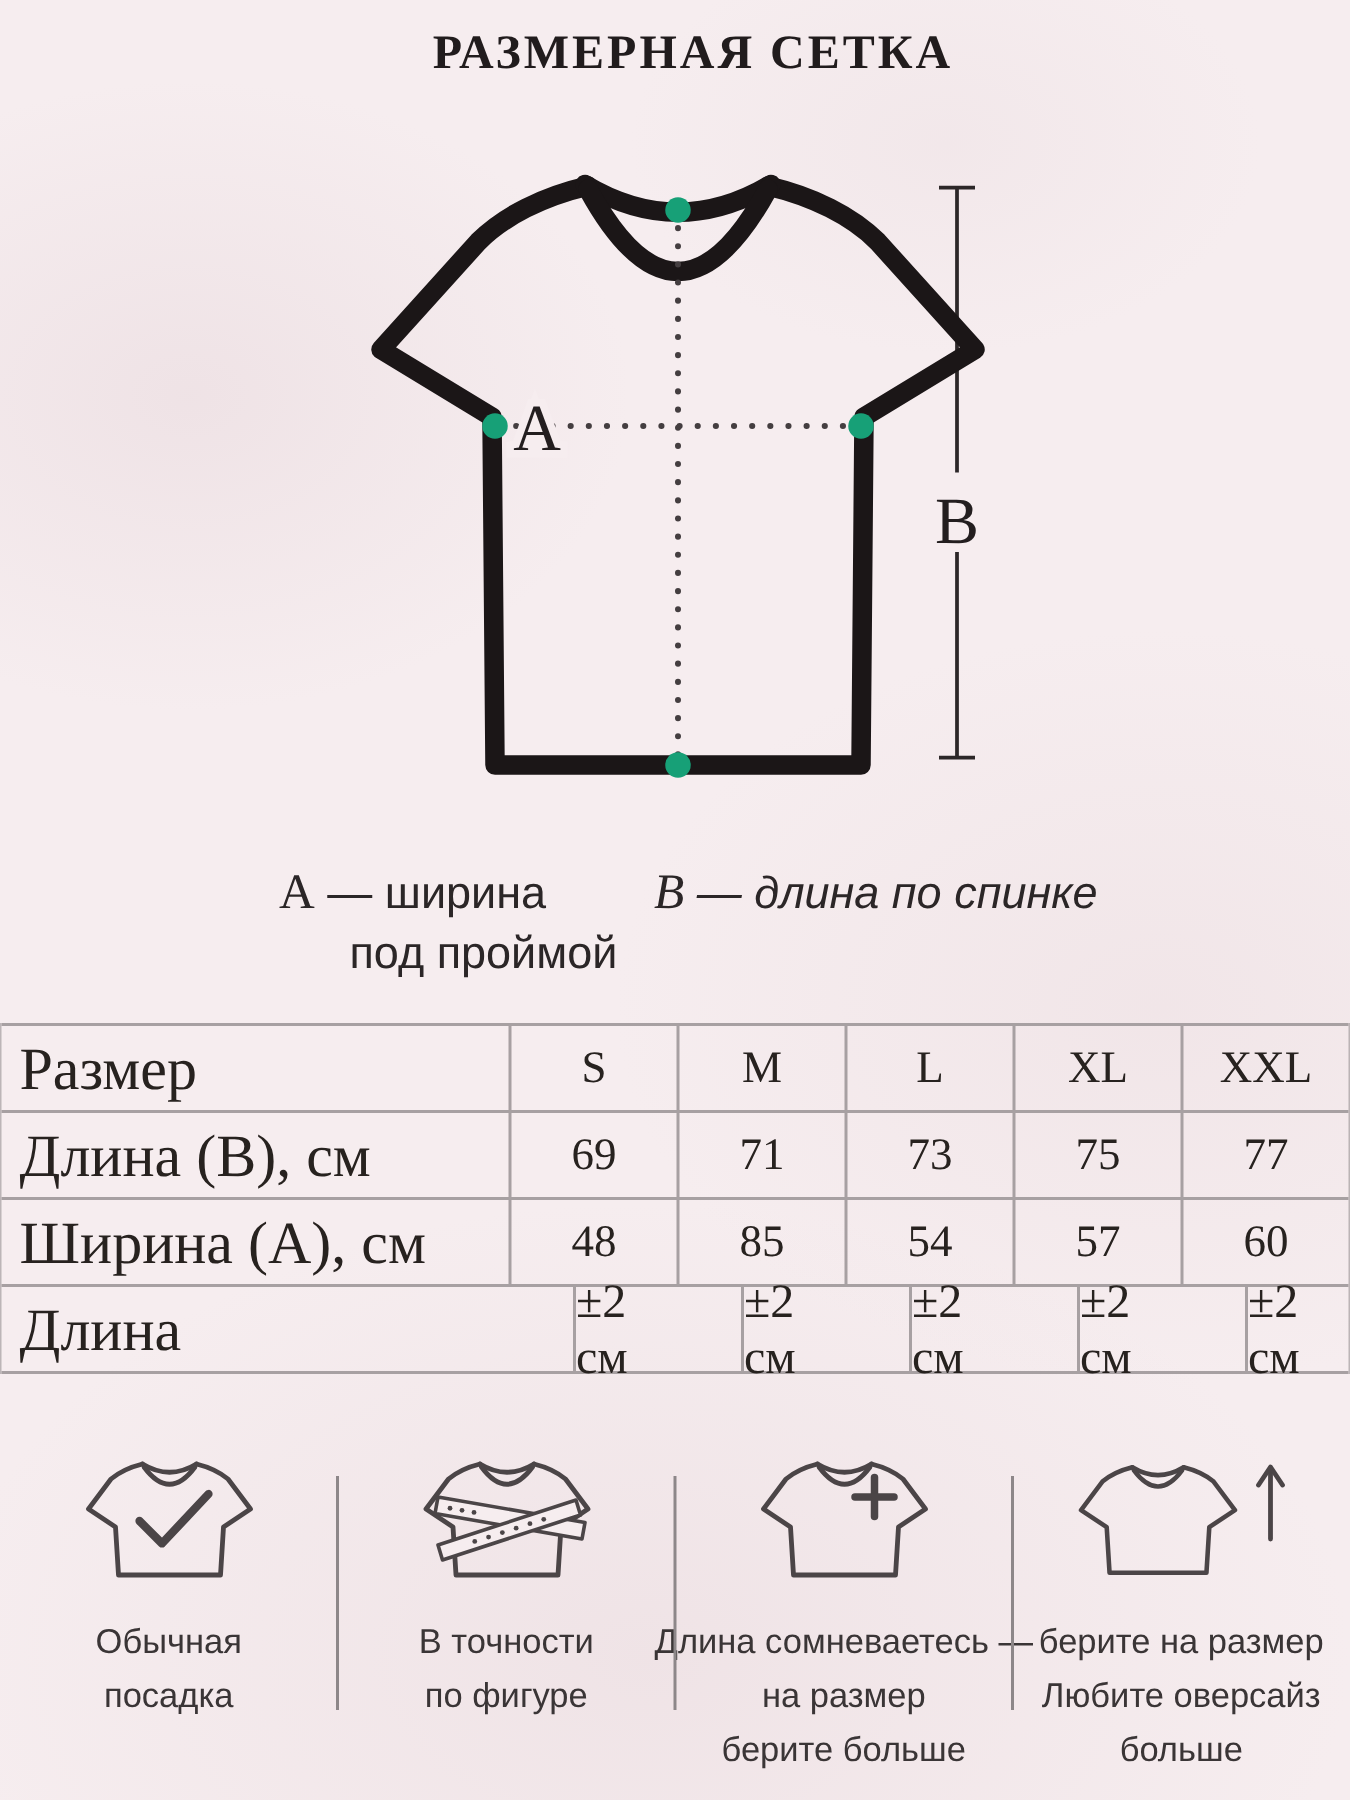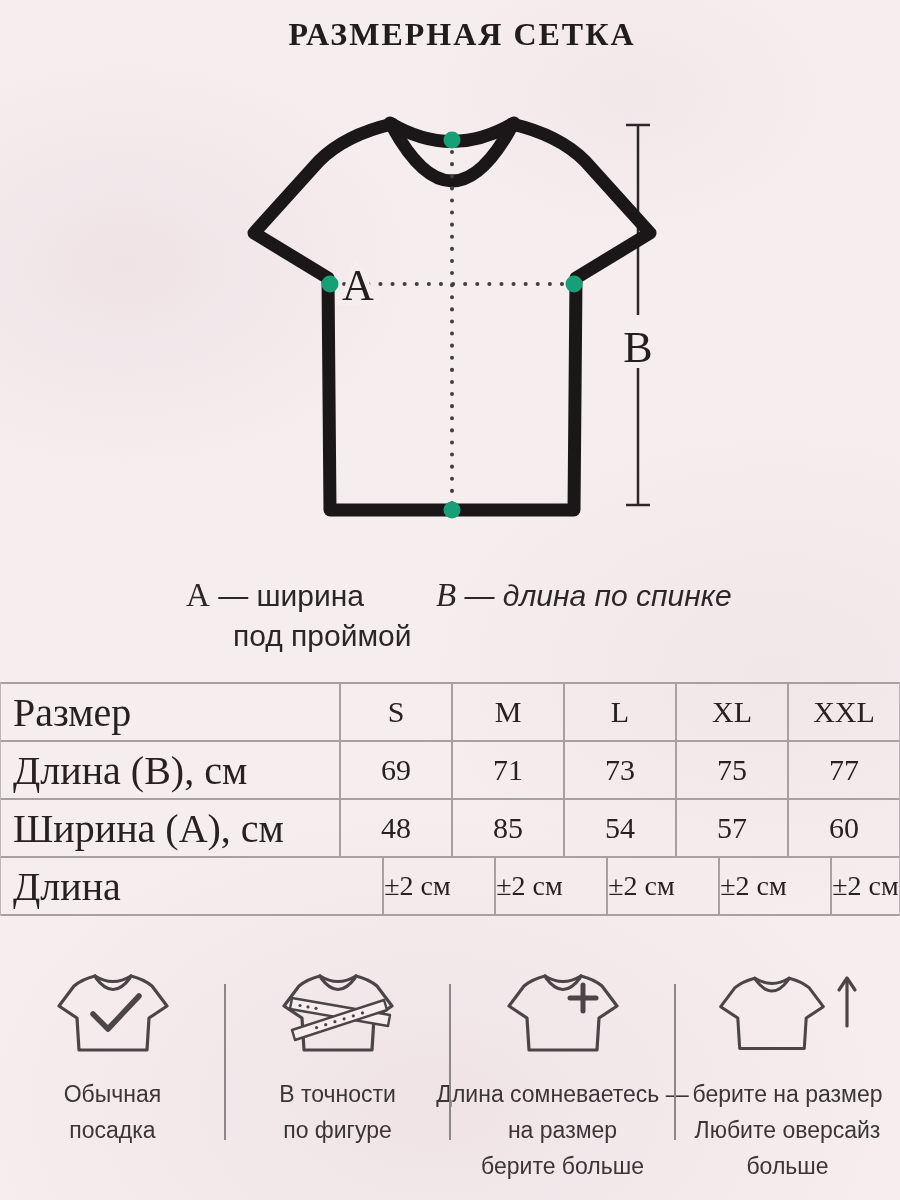--- a/index.html
+++ b/index.html
@@ -42,21 +42,21 @@
   .t-row.last{border-bottom:2px solid #a7a0a2;}
   .t-label{
     width:338px;box-sizing:border-box;padding-left:12px;
     display:flex;align-items:center;font-size:40px;color:#27221f;
   }
   .t-cell{
     flex:1;border-left:2px solid #a7a0a2;
     display:flex;align-items:center;justify-content:center;
     font-size:30px;color:#27221f;
   }
-  .t-row.tolerance .t-cell{font-size:28px;margin-left:43px;}
+  .t-row.tolerance .t-cell{font-size:32px;margin-left:43px;}
   
   .fit-guide{position:absolute;top:960px;left:0;width:900px;display:flex;}
   .fit-col{width:225px;display:flex;flex-direction:column;align-items:center;}
   .fit-icon{height:100px;display:flex;align-items:flex-end;justify-content:center;}
   .fit-caption{
     margin-top:16px;text-align:center;font-size:23px;line-height:36px;
     color:#3a3536;white-space:nowrap;
   }
   .fit-divider{position:absolute;top:984px;width:2px;height:156px;background:#8d8789;}
   .fit-divider.d1{left:224px;}

